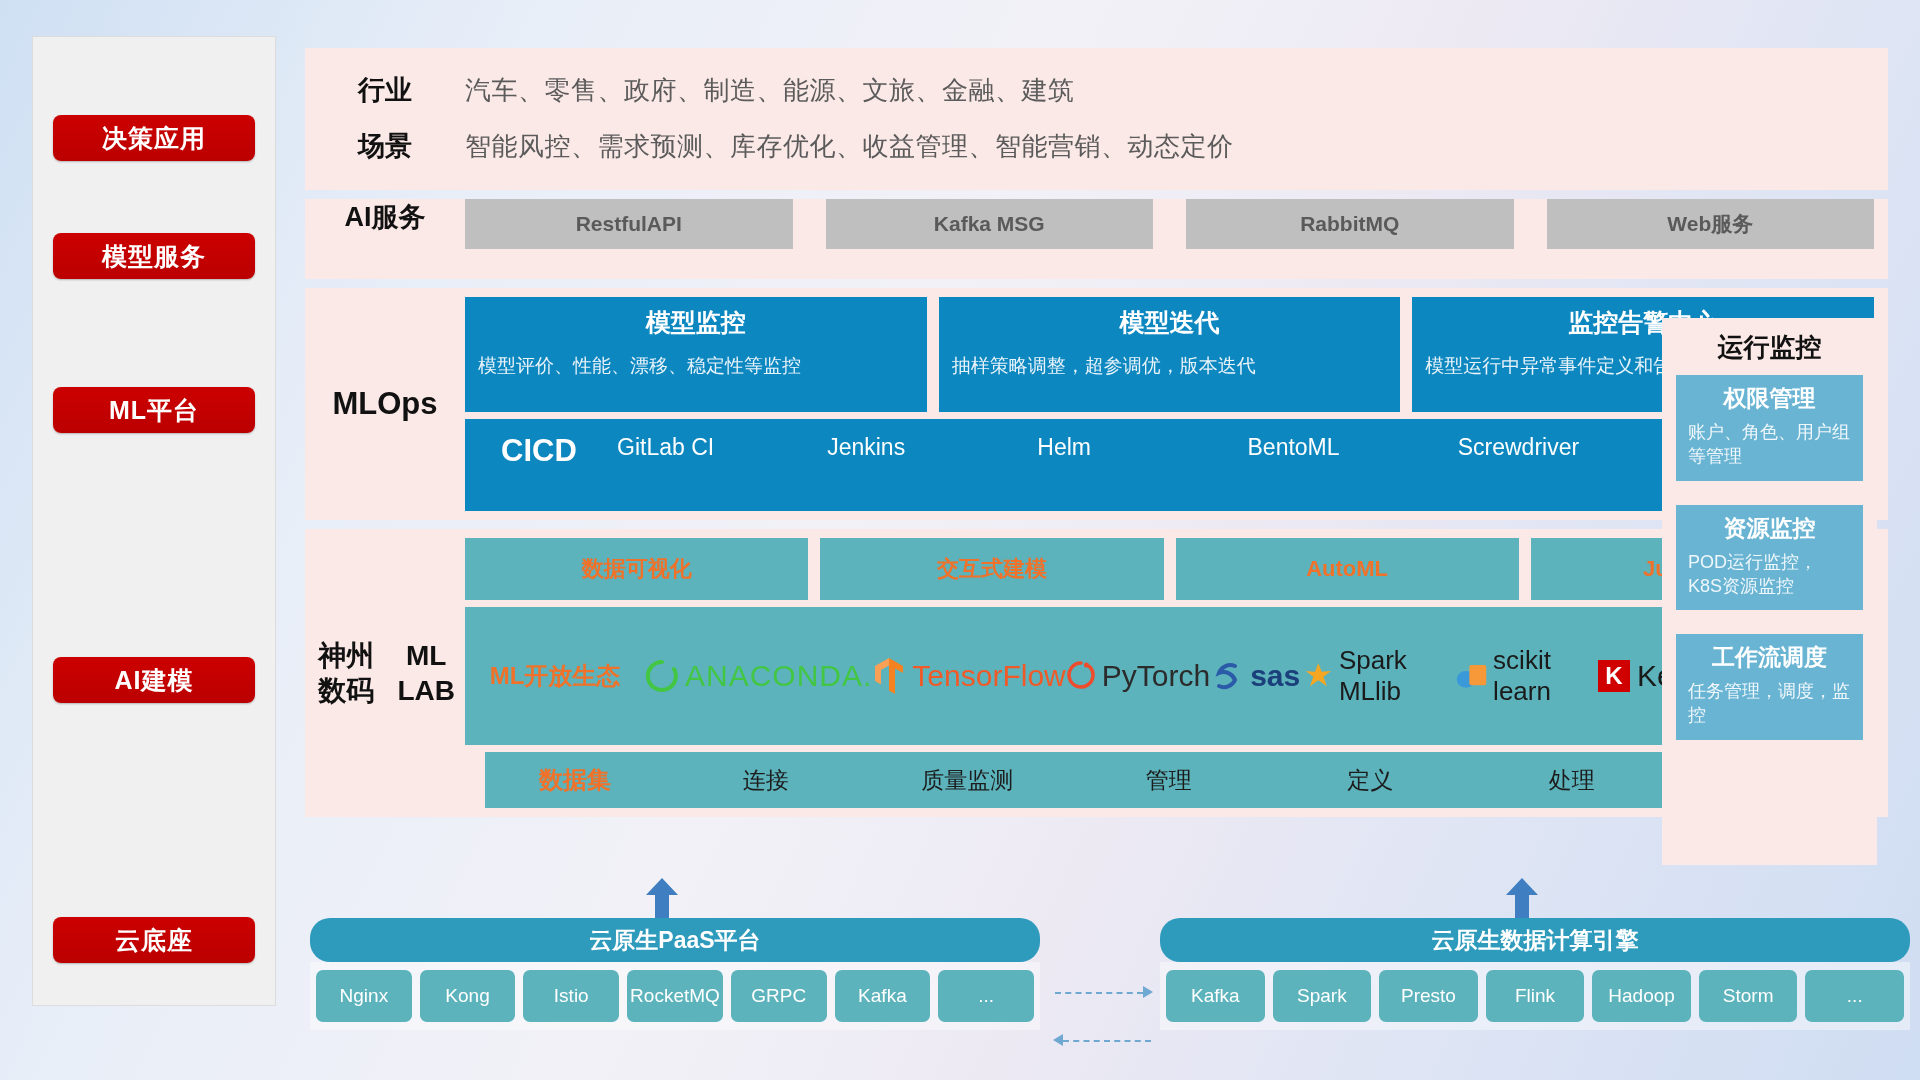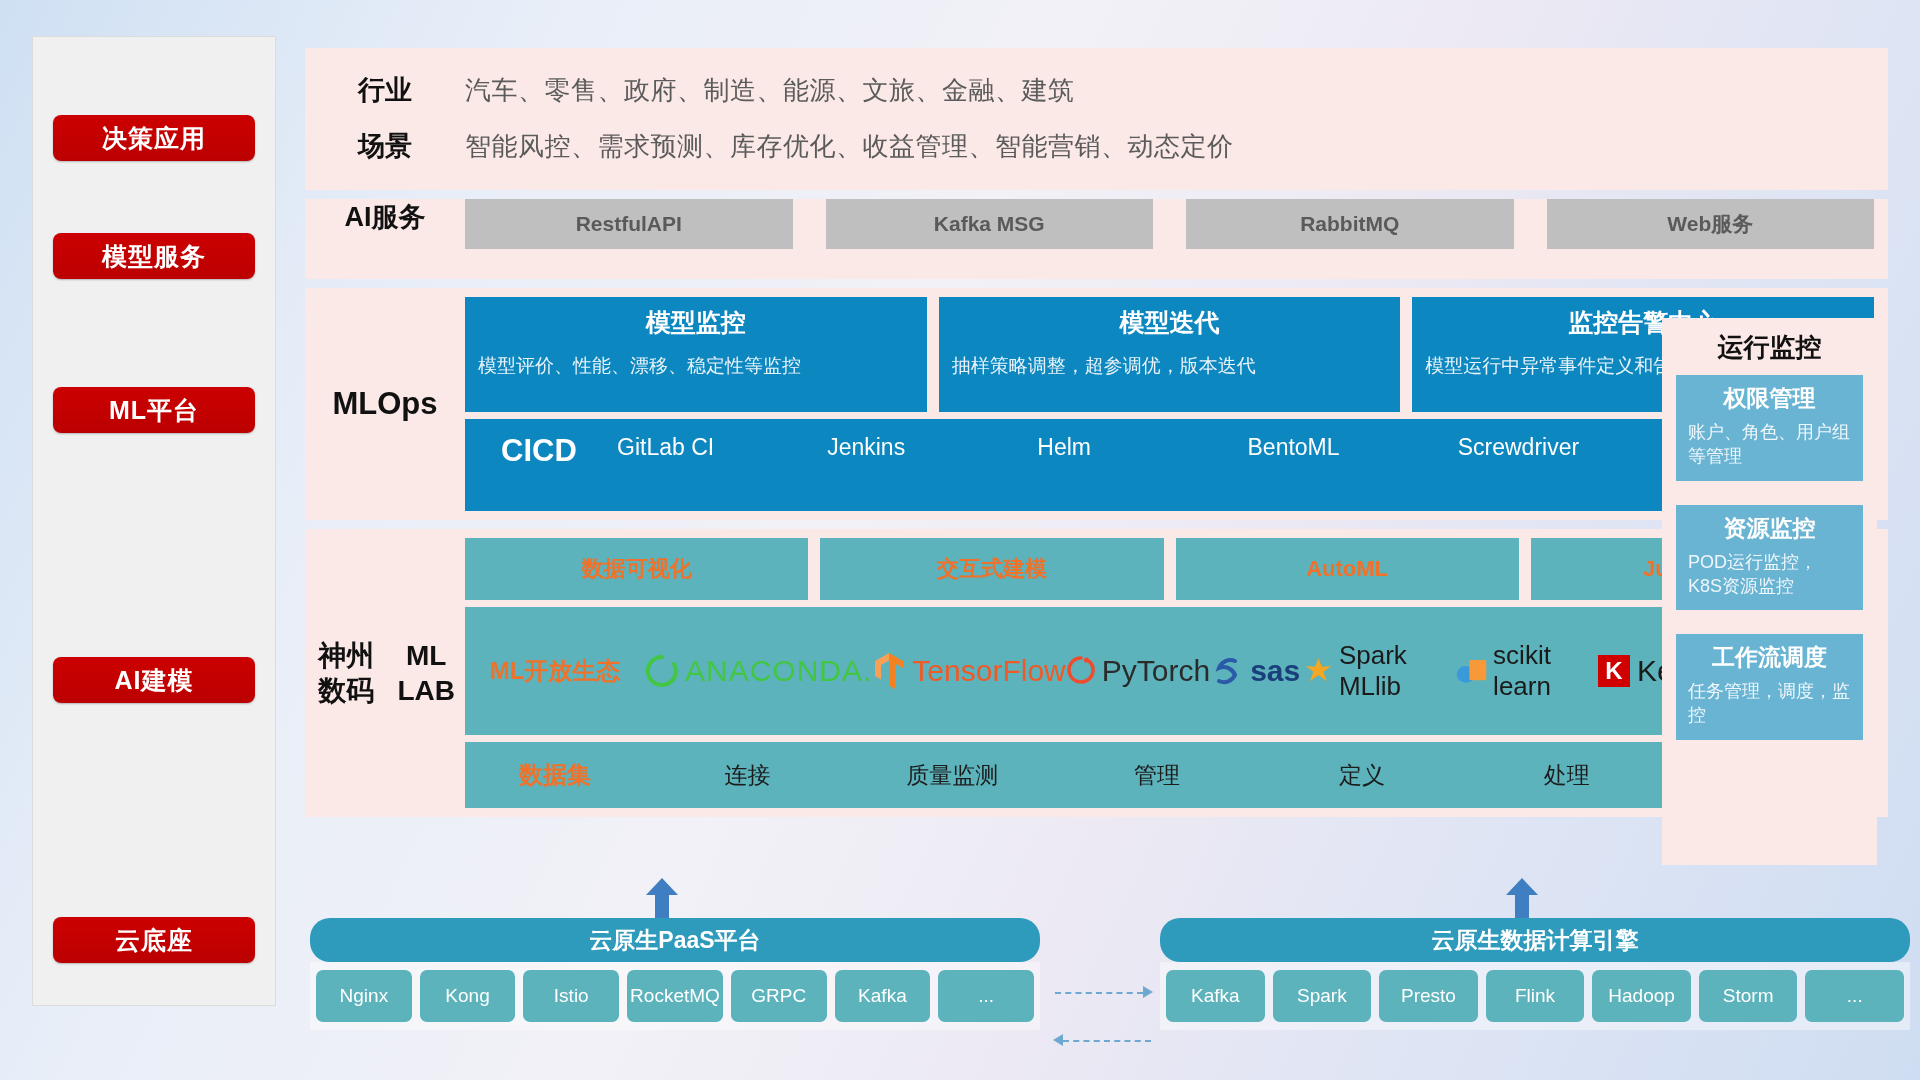--- a/index.html
+++ b/index.html
@@ -66,21 +66,21 @@
   .lab-body{flex:1;padding:9px 14px 9px 0;display:flex;flex-direction:column;gap:7px;}
   .lab-top{display:flex;gap:12px;height:62px;}
   .lab-tab{flex:1;background:#5cb3bc;color:#f0722a;font-weight:bold;font-size:22px;
            display:flex;align-items:center;justify-content:center;}
   .lab-eco{flex:1;background:#5cb3bc;display:flex;align-items:center;}
   .lab-eco-label{width:180px;flex:0 0 180px;color:#f0722a;font-weight:bold;font-size:24px;text-align:center;}
   .lab-eco-logos{flex:1;display:flex;justify-content:center;gap:4px;padding-right:6px;}
   .logo-row{display:flex;align-items:center;justify-content:space-around;height:58px;}
   .logo{display:flex;align-items:center;gap:6px;}
   .logo-txt{font-size:30px;font-weight:normal;}
-  .lab-data{height:66px;background:#5cb3bc;display:flex;align-items:center;}
+  .lab-data{height:56px;background:#5cb3bc;display:flex;align-items:center;margin-left:20px;}
   .lab-data-label{width:180px;flex:0 0 180px;color:#f0722a;font-weight:bold;font-size:24px;text-align:center;}
   .lab-data-item{flex:1;text-align:center;color:#1c1c1c;font-size:23px;}
 
   
   .mon{position:absolute;left:1662px;top:318px;width:215px;height:547px;background:#fbe9e7;}
   .mon-title{text-align:center;font-weight:bold;font-size:26px;color:#111;padding:12px 0 10px 0;}
   .mon-card{margin:0 14px 24px 14px;background:#69b4d3;color:#fff;padding:8px 12px 12px 12px;}
   .mon-card-title{font-size:23px;font-weight:bold;text-align:center;margin-bottom:6px;}
   .mon-card-desc{font-size:18px;line-height:1.35;color:#eef7fb;}
 

